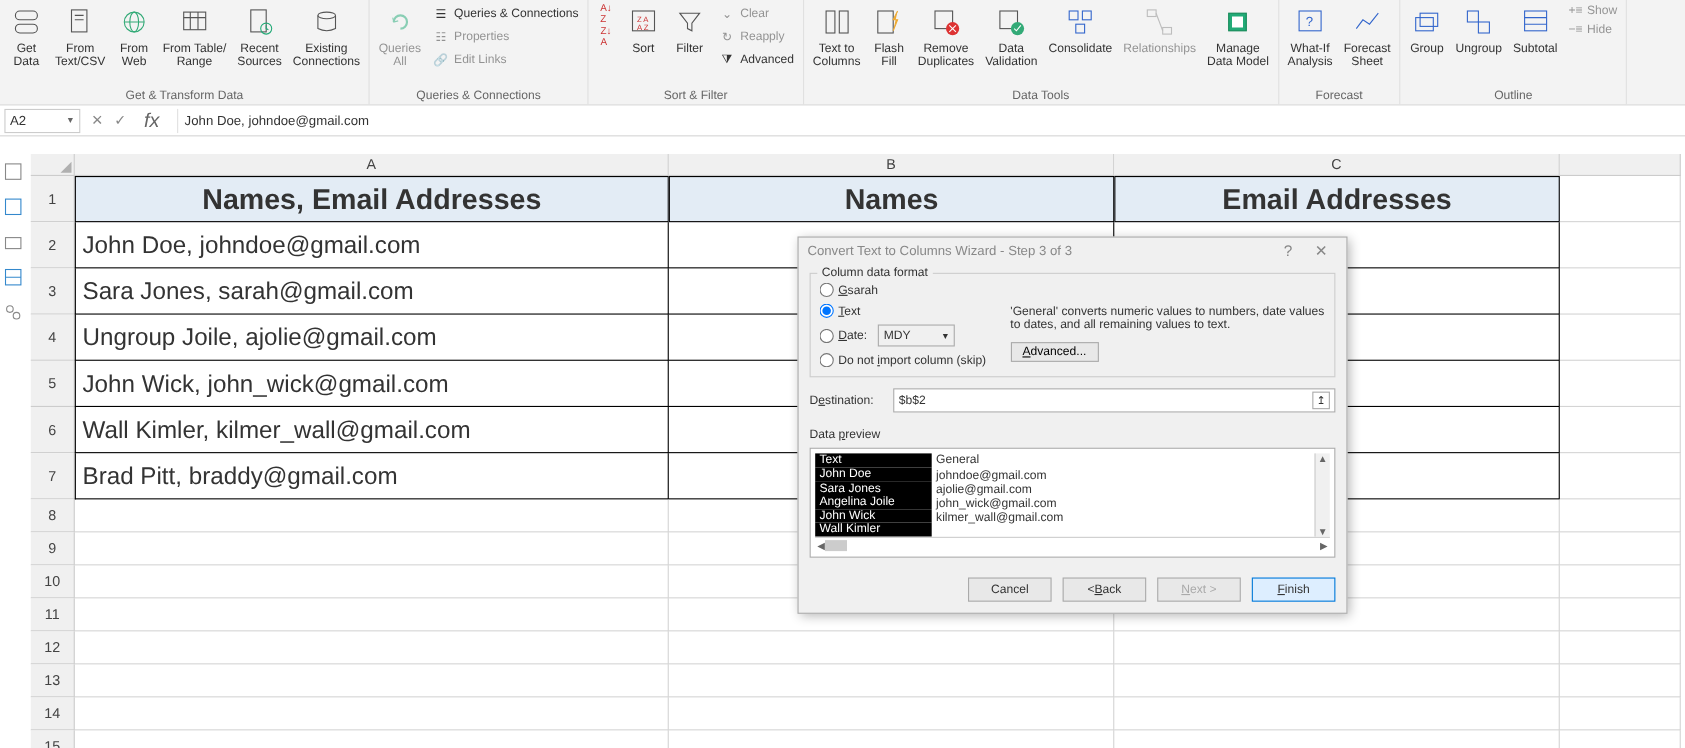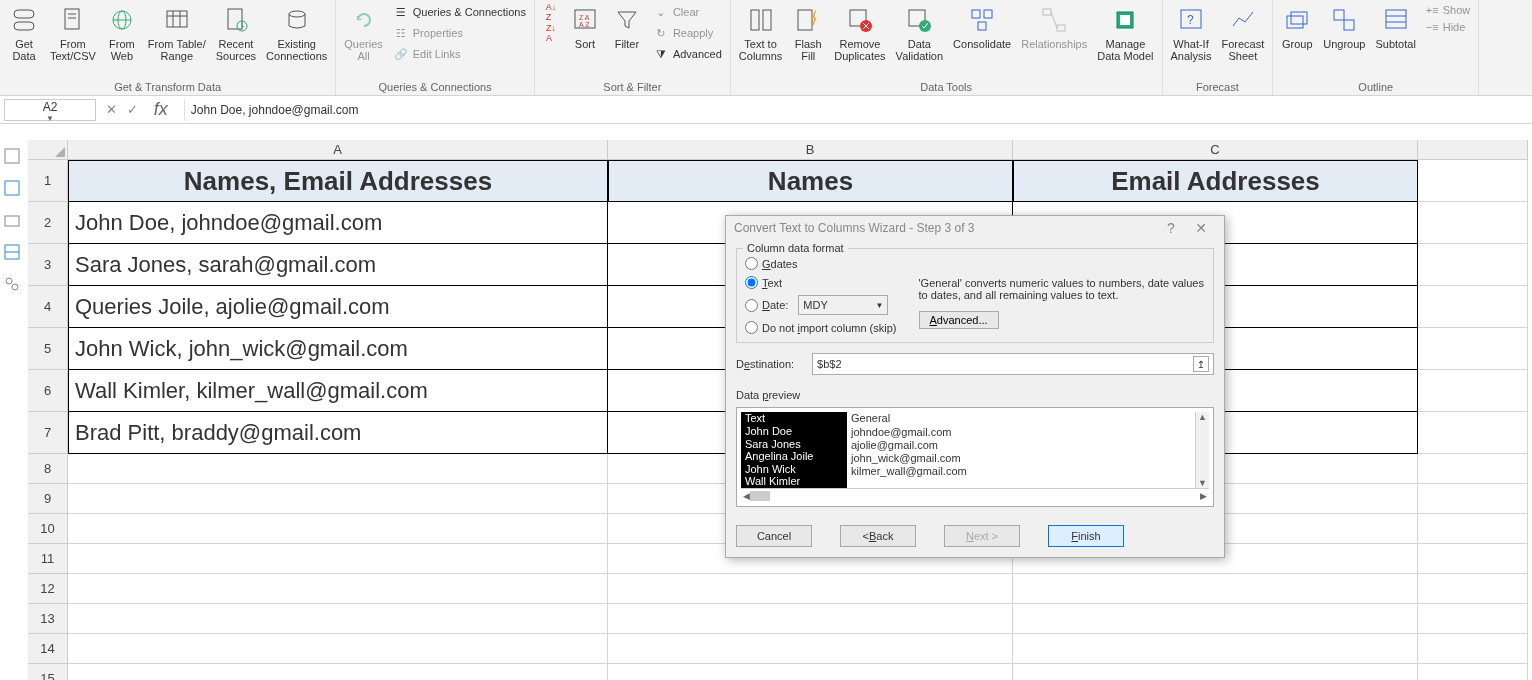--- a/index.html
+++ b/index.html
@@ -12,21 +12,21 @@
 .ribbon-group-label { text-align: center; font-size: 11px; color: #666; padding: 2px 0; }
 .ribbon-btn { display: flex; flex-direction: column; align-items: center; justify-content: flex-start; padding: 2px 4px; cursor: pointer; min-width: 40px; }
 .ribbon-icon-lg { width: 32px; height: 32px; display: flex; align-items: center; justify-content: center; }
 .ribbon-label { font-size: 11px; line-height: 1.1; text-align: center; margin-top: 2px; color: #333; }
 .ribbon-small-col { display: flex; flex-direction: column; gap: 1px; }
 .ribbon-small-btn { display: flex; align-items: center; gap: 4px; padding: 2px 4px; cursor: pointer; font-size: 11px; white-space: nowrap; }
 .ribbon-small-icon { width: 16px; height: 16px; display: flex; align-items: center; justify-content: center; }
 
 
 .formula-bar { height: 28px; border-bottom: 1px solid #d4d4d4; display: flex; align-items: center; background: #fff; }
-.name-box { width: 92px; height: 22px; border: 1px solid #ccc; margin-left: 4px; padding: 0 4px; display: flex; align-items: center; justify-content: space-between; font-size: 12px; flex-direction: column; }
+.name-box { width: 69px; height: 22px; border: 1px solid #ccc; margin-left: 4px; padding: 0 4px; display: flex; align-items: center; justify-content: space-between; font-size: 12px; }
 .name-box-arrow { font-size: 8px; color: #666; }
 .fx-buttons { display: flex; align-items: center; padding: 0 10px; gap: 10px; }
 .fx-icon-btn { color: #888; cursor: pointer; font-size: 13px; }
 .fx-label { font-style: italic; color: #666; font-size: 18px; padding: 0 6px; }
 .formula-content { flex: 1; padding: 0 6px; font-size: 12px; border-left: 1px solid #e0e0e0; height: 22px; display: flex; align-items: center; }
 
 
 .side-icons { position: absolute; left: 0; top: 140px; width: 24px; display: flex; flex-direction: column; gap: 16px; padding: 8px 4px; }
 .side-icon { width: 16px; height: 16px; cursor: pointer; }
 
@@ -58,40 +58,40 @@
 .dialog-title-text { flex: 1; }
 .dialog-title-btn { width: 30px; text-align: center; color: #888; cursor: pointer; font-size: 14px; }
 .dialog-body { padding: 8px 10px; }
 .dialog-text { font-weight: 600; margin-bottom: 10px; }
 .fieldset { border: 1px solid #ccc; padding: 8px; margin-bottom: 10px; position: relative; background: #f0f0f0; }
 .fieldset-legend { position: absolute; top: -7px; left: 6px; background: #f0f0f0; padding: 0 4px; font-size: 11px; }
 .format-row { display: flex; gap: 10px; }
 .format-left { display: flex; flex-direction: column; gap: 6px; }
 .radio-row { display: flex; align-items: center; gap: 4px; }
 .radio-row input[type=radio] { margin: 0; }
-.date-select { border: 1px solid #aaa; height: 20px; width: 90px; font-size: 11px; margin-left: 6px; padding: 0 4px; display: flex; align-items: center; justify-content: space-between; }
+.date-select { border: 1px solid #aaa; height: 20px; width: 70px; font-size: 11px; margin-left: 6px; padding: 0 4px; display: flex; align-items: center; justify-content: space-between; }
 .format-right { flex: 1; padding-left: 12px; font-size: 11px; margin-top: 20px; }
 .adv-btn { margin-top: 10px; padding: 2px 10px; border: 1px solid #aaa; background: #e8e8e8; cursor: pointer; font-size: 11px; }
 .dest-row { display: flex; align-items: center; gap: 18px; margin-bottom: 14px; }
 .dest-input { flex: 1; height: 22px; border: 1px solid #aaa; background: #fff; display: flex; align-items: center; padding: 0 4px; justify-content: space-between; }
 .dest-collapse { width: 16px; height: 16px; border: 1px solid #aaa; display: flex; align-items: center; justify-content: center; font-size: 10px; cursor: pointer; }
 .preview-label { margin-bottom: 6px; }
 .preview-box { border: 1px solid #aaa; background: #fff; padding: 4px; height: 100px; display: flex; flex-direction: column; }
 .preview-grid { flex: 1; overflow: hidden; font-family: "Courier New", monospace; font-size: 11px; display: flex; }
 .preview-col { display: flex; flex-direction: column; }
 .preview-col-1 { width: 106px; }
 .preview-head { padding: 0 4px; height: 14px; overflow: hidden; }
 .preview-head.sel { background: #000; color: #fff; }
 .preview-data { padding: 0 4px; height: 13px; white-space: nowrap; }
 .preview-data.sel { background: #000; color: #fff; }
 .preview-scroll-v { width: 14px; background: #f0f0f0; border-left: 1px solid #ccc; display: flex; flex-direction: column; justify-content: space-between; align-items: center; }
 .preview-scroll-h { height: 14px; border-top: 1px solid #ccc; display: flex; justify-content: space-between; align-items: center; padding: 0 2px; }
 .scroll-arrow { font-size: 9px; color: #666; }
 .scroll-thumb { width: 20px; height: 10px; background: #ccc; }
-.dialog-buttons { display: flex; gap: 28px; padding: 10px; }
+.dialog-buttons { display: flex; justify-content: flex-end; gap: 10px; padding: 10px; }
 .dlg-btn { width: 76px; height: 22px; border: 1px solid #aaa; background: #e8e8e8; cursor: pointer; font-size: 11px; display: flex; align-items: center; justify-content: center; }
 .dlg-btn.default { border: 1px solid #0078d7; background: #ddeeff; }
 .dlg-btn.disabled { color: #aaa; }
 .underline { text-decoration: underline; }
 </style>
 </head>
 <body>
 
 <div class="ribbon">
 
@@ -463,21 +463,21 @@
           <div class="cell col-C data-cell-bc"></div>
           <div class="cell col-D"></div>
         </div>
         <div class="cell-row tall">
           <div class="cell col-A data-cell">Sara Jones, sarah@gmail.com</div>
           <div class="cell col-B data-cell-bc"></div>
           <div class="cell col-C data-cell-bc"></div>
           <div class="cell col-D"></div>
         </div>
         <div class="cell-row tall">
-          <div class="cell col-A data-cell">Queries Joile, ajolie@gmail.com</div>
+          <div class="cell col-A data-cell">Ungroup Joile, ajolie@gmail.com</div>
           <div class="cell col-B data-cell-bc"></div>
           <div class="cell col-C data-cell-bc"></div>
           <div class="cell col-D"></div>
         </div>
         <div class="cell-row tall">
           <div class="cell col-A data-cell">John Wick, john_wick@gmail.com</div>
           <div class="cell col-B data-cell-bc"></div>
           <div class="cell col-C data-cell-bc"></div>
           <div class="cell col-D"></div>
         </div>
@@ -551,21 +551,21 @@
     <span class="dialog-title-btn">?</span>
     <span class="dialog-title-btn">✕</span>
   </div>
   <div class="dialog-body">
     <div class="fieldset">
       <div class="fieldset-legend">Column data format</div>
       <div class="format-row">
         <div class="format-left">
           <label class="radio-row">
               <input type="radio" name="fmt" style="">
-              <span><span class="underline">G</span><span>dates</span></span>
+              <span><span class="underline">G</span><span>sarah</span></span>
             </label>
           <label class="radio-row">
               <input type="radio" name="fmt" checked="" style="">
               <span><span class="underline">T</span><span>ext</span></span>
             </label>
           <label class="radio-row">
               <input type="radio" name="fmt" style="">
               <span><span class="underline">D</span><span>ate:</span></span>
             <span class="date-select">
                 <span>MDY</span>

